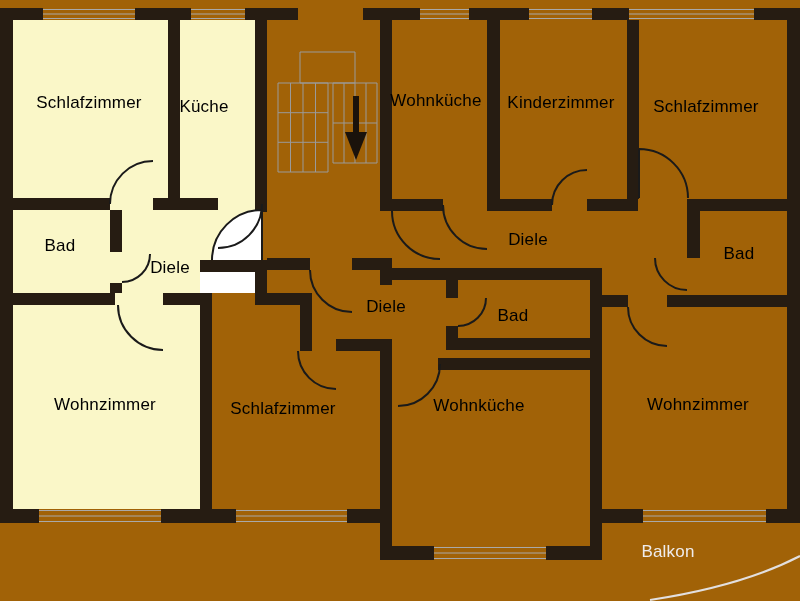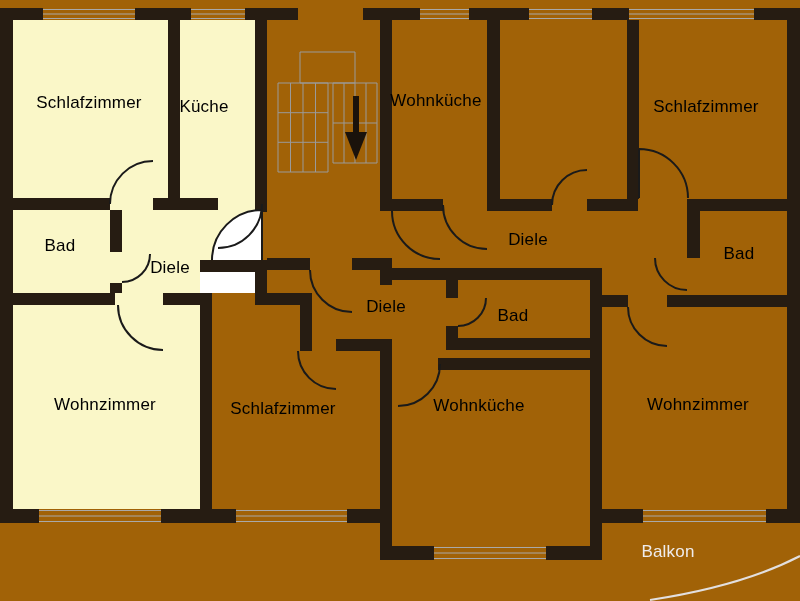--- a/index.html
+++ b/index.html
@@ -119,20 +119,21 @@
       <path class="balc" d="M650,600Q742,586 800,556"></path>
     </g>
   </svg>
 
   <div class="room-label" style="left:89px;top:103px">Schlafzimmer</div>
   <div class="room-label" style="left:204px;top:107px">Küche</div>
   <div class="room-label" style="left:60px;top:246px">Bad</div>
   <div class="room-label" style="left:170px;top:268px">Diele</div>
   <div class="room-label" style="left:105px;top:405px">Wohnzimmer</div>
   <div class="room-label" style="left:436px;top:101px">Wohnküche</div>
+  <div class="room-label" style="left:561px;top:103px">Kinderzimmer</div>
   <div class="room-label" style="left:706px;top:107px">Schlafzimmer</div>
   <div class="room-label" style="left:528px;top:240px">Diele</div>
   <div class="room-label" style="left:739px;top:254px">Bad</div>
   <div class="room-label" style="left:386px;top:307px">Diele</div>
   <div class="room-label" style="left:513px;top:316px">Bad</div>
   <div class="room-label" style="left:283px;top:409px">Schlafzimmer</div>
   <div class="room-label" style="left:479px;top:406px">Wohnküche</div>
   <div class="room-label" style="left:698px;top:405px">Wohnzimmer</div>
   <div class="room-label faint" style="left:668px;top:552px">Balkon</div>
 </div>

